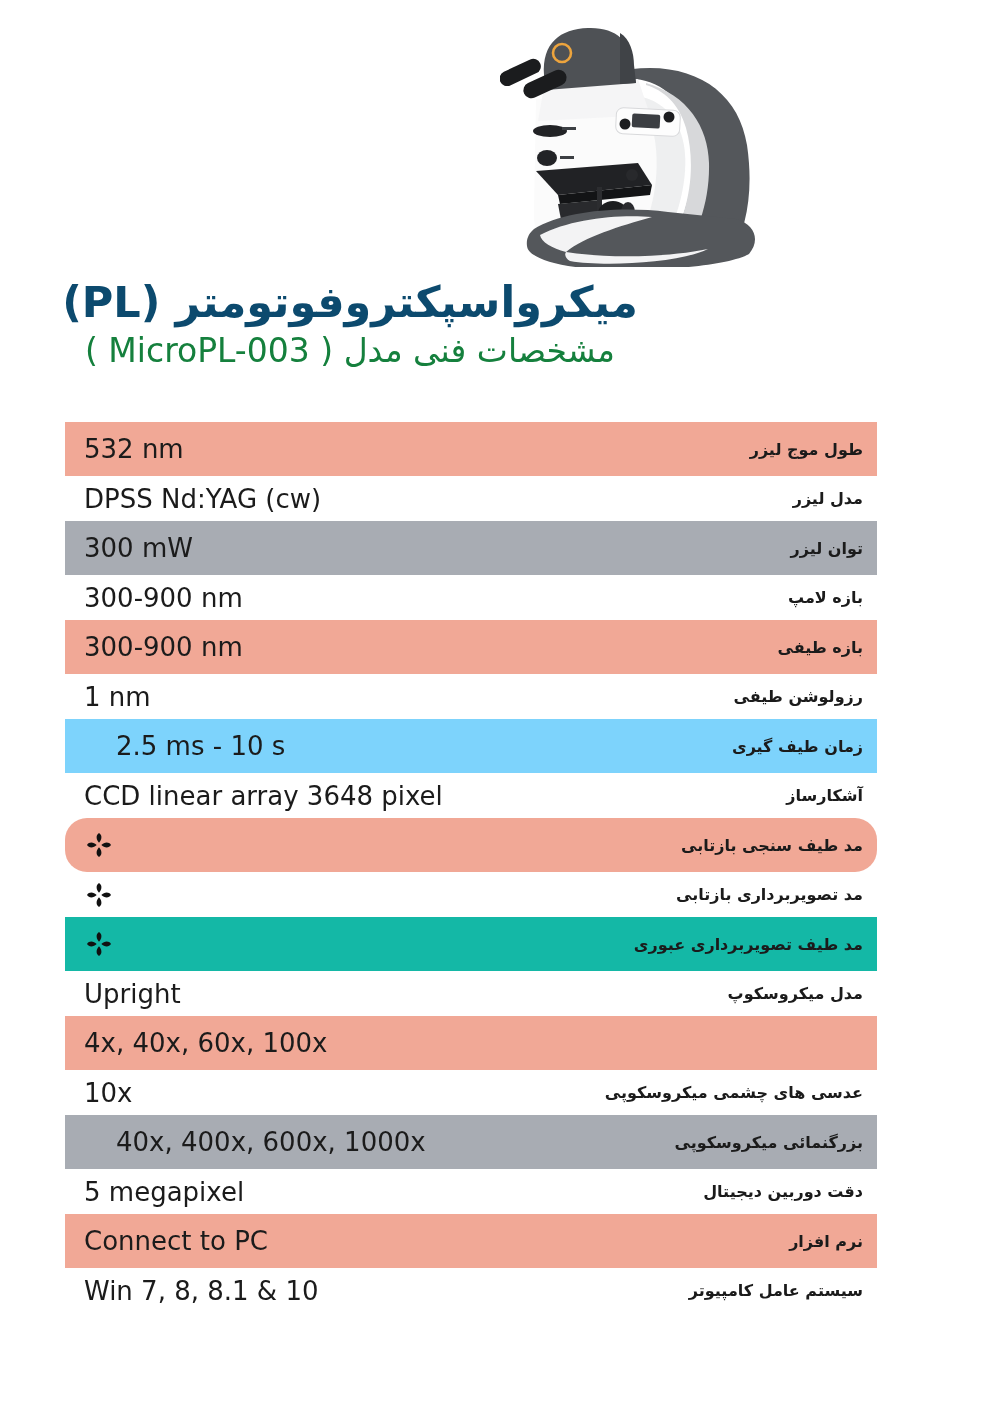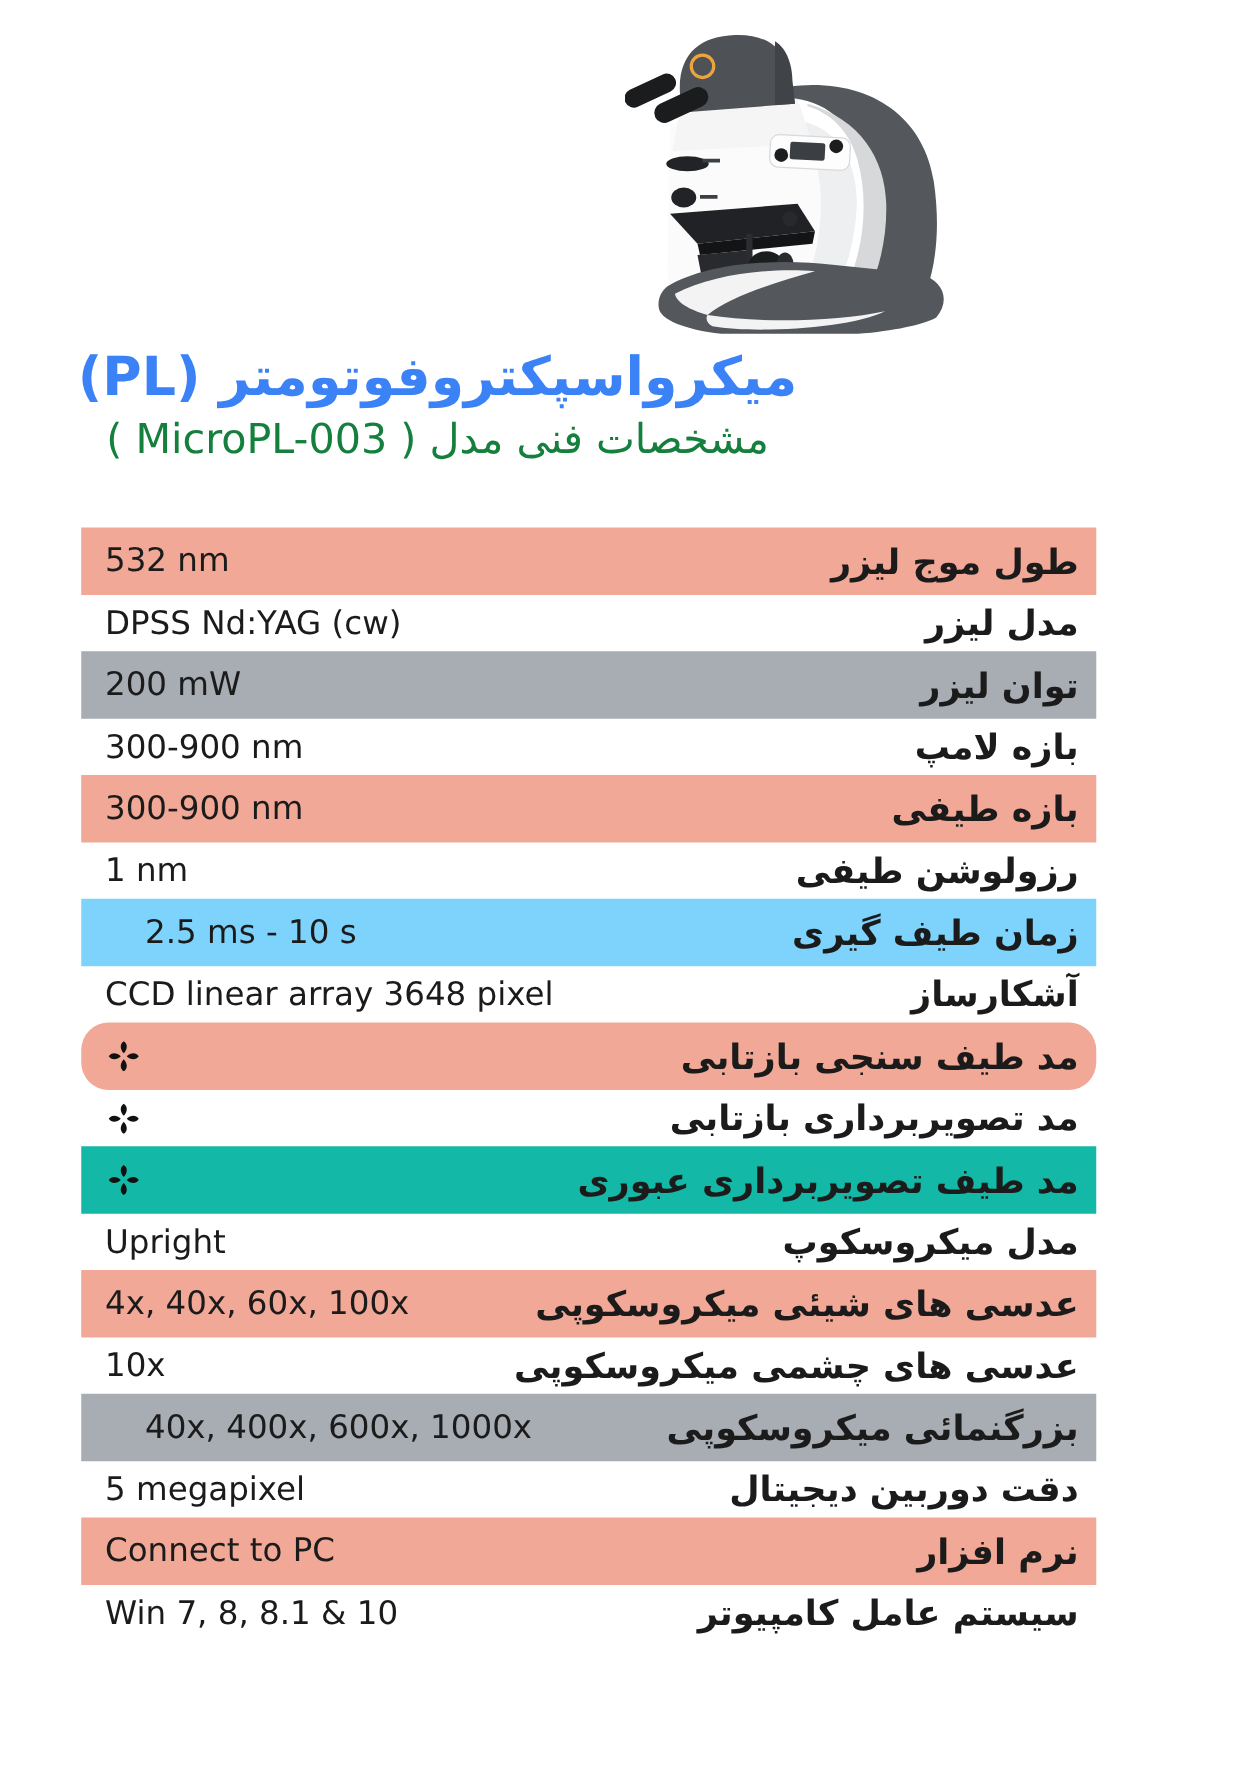--- a/index.html
+++ b/index.html
@@ -8,40 +8,40 @@
     background:#ffffff;
     font-family:"DejaVu Sans", sans-serif;
     color:#1b1b1b;
   }
 
   
   .microscope-wrap { position:absolute; left:500px; top:15px; width:268px; height:252px; }
 
   .header-block { position:absolute; left:25px; top:276px; width:650px; text-align:center; }
   .title {
-    direction:rtl; font-size:43px; line-height:52px; font-weight:bold; color:#3b82f6;
+    direction:rtl; font-size:43px; line-height:52px; font-weight:bold; color:#0c4a6e;
     letter-spacing:0;
   }
   .subtitle {
     direction:rtl; margin-top:3px; font-size:33px; line-height:40px; color:#15803d;
   }
   .subtitle .model { direction:ltr; unicode-bidi:embed; }
 
   
   .spec-table { position:absolute; left:65px; top:422px; width:812px; }
   .row { display:flex; align-items:center; justify-content:space-between; }
   .row.h-colored { height:54px; }
   .row.h-plain   { height:45px; }
   .value {
     direction:ltr; unicode-bidi:embed;
     padding-left:19px; font-size:26px; white-space:nowrap;
     display:flex; align-items:center;
   }
   .label {
-    direction:rtl; padding-right:14px; font-size:28px; font-weight:bold; white-space:nowrap;
+    direction:rtl; padding-right:14px; font-size:16px; font-weight:bold; white-space:nowrap;
   }
   .petal-icon { display:inline-block; width:30px; height:30px; }
 </style>
 </head>
 <body>
 
 <div class="microscope-wrap">
   <svg width="268" height="252" viewBox="0 0 268 252">
 
     <path d="M110,58 C185,40 238,72 247,130 C254,178 246,214 231,241 L158,246 C190,206 199,152 188,112 C177,72 148,60 112,64 Z" fill="#54575b"></path>
@@ -101,21 +101,21 @@
     <div class="value">532 nm</div>
     <div class="label">طول موج لیزر</div>
   </div>
 
   <div class="row h-plain">
     <div class="value">DPSS Nd:YAG (cw)</div>
     <div class="label">مدل لیزر</div>
   </div>
 
   <div class="row h-colored" style="background-color: rgb(168, 172, 179);">
-    <div class="value">200 mW</div>
+    <div class="value">300 mW</div>
     <div class="label">توان لیزر</div>
   </div>
 
   <div class="row h-plain">
     <div class="value">300-900 nm</div>
     <div class="label">بازه لامپ</div>
   </div>
 
   <div class="row h-colored" style="background-color: rgb(241, 168, 150);">
     <div class="value">300-900 nm</div>
@@ -185,21 +185,20 @@
     <div class="label">مد  طیف تصویربرداری عبوری</div>
   </div>
 
   <div class="row h-plain">
     <div class="value">Upright</div>
     <div class="label">مدل میکروسکوپ</div>
   </div>
 
   <div class="row h-colored" style="background-color: rgb(241, 168, 150);">
     <div class="value">4x, 40x, 60x, 100x</div>
-    <div class="label">عدسی های شیئی میکروسکوپی</div>
   </div>
 
   <div class="row h-plain">
     <div class="value">10x</div>
     <div class="label">عدسی های چشمی میکروسکوپی</div>
   </div>
 
   <div class="row h-colored" style="background-color: rgb(168, 172, 179); padding-left: 32px;">
     <div class="value">40x, 400x, 600x, 1000x</div>
     <div class="label">بزرگنمائی میکروسکوپی</div>

